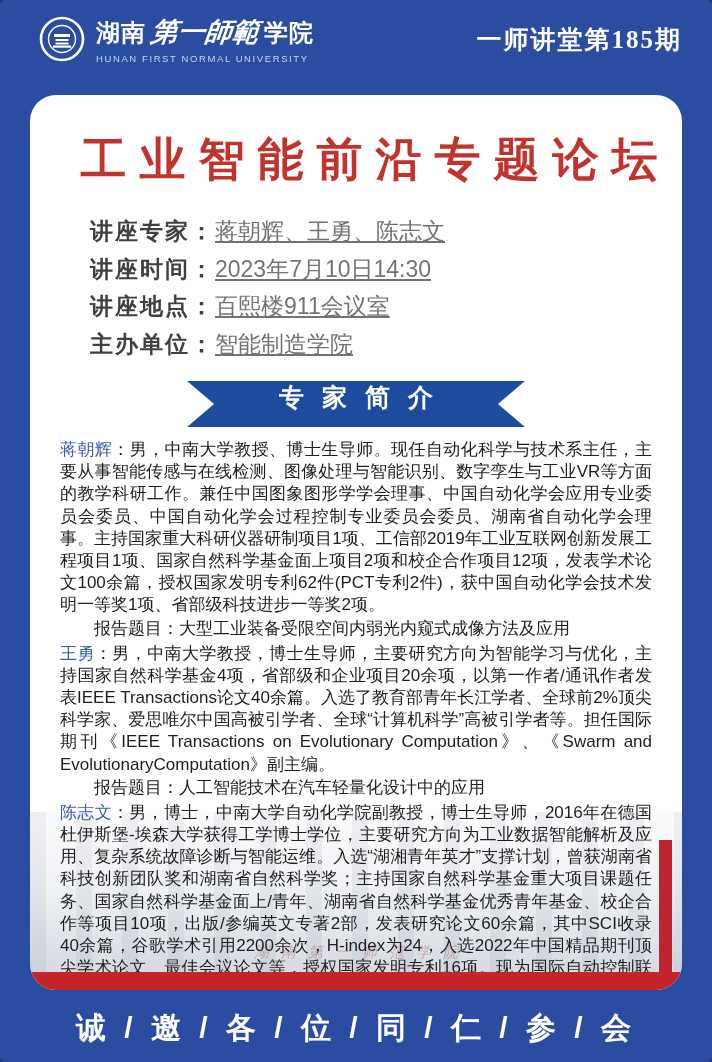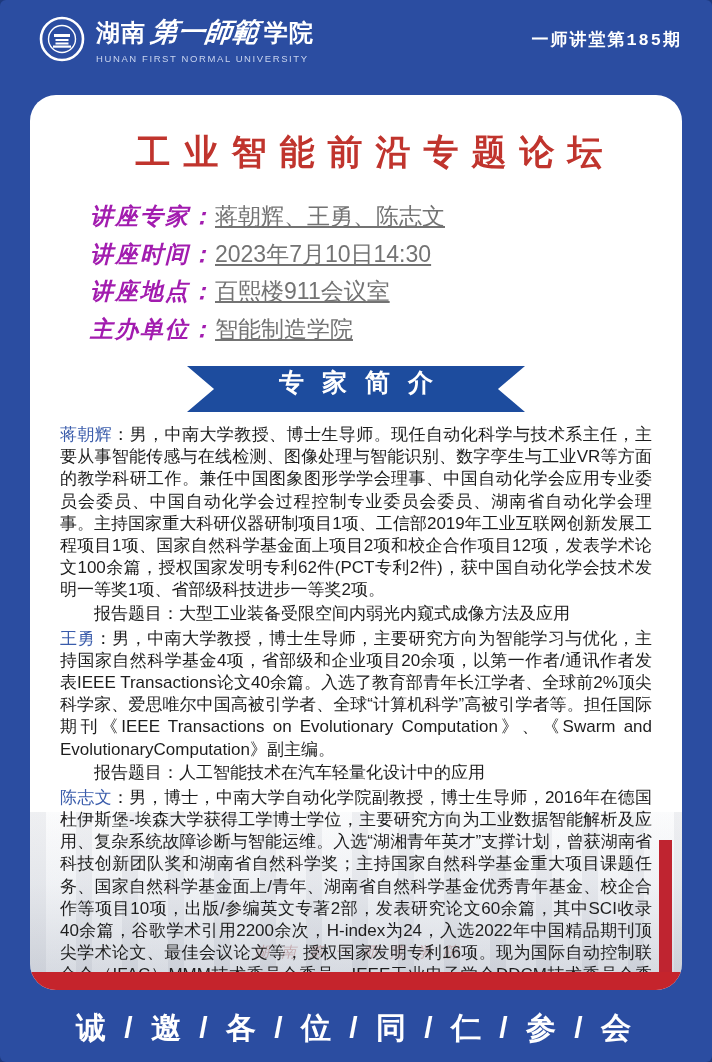--- a/index.html
+++ b/index.html
@@ -18,38 +18,38 @@
   }
   .brand{ display:flex; align-items:center; gap:10px; }
   .seal{ flex:0 0 auto; }
   .brand-cn{ color:#fff; font-size:24px; font-weight:bold; letter-spacing:1px; display:flex; align-items:baseline; gap:5px;}
   .brand-cn .script{
     font-family:"DejaVu Serif", serif; font-style:italic; font-size:27px;
     transform:skewX(-6deg); letter-spacing:0;
   }
   .brand-en{ color:#c9d4ef; font-size:9.5px; letter-spacing:1.6px; margin-top:3px; }
   .series{
-    color:#fff; font-size:17px; font-weight:bold;
-    font-family:Liberation Mono, monospace; letter-spacing:2px;
+    color:#fff; font-size:25px; font-weight:bold;
+    font-family:Liberation Serif, serif; letter-spacing:2px;
   }
 
   
   .card{
     position:absolute; left:30px; right:30px; top:95px; bottom:72px;
     background:#ffffff; border-radius:26px; overflow:hidden;
   }
 
   .title{
     margin-top:34px; text-align:center; color:#c0342d;
-    font-size:35px; font-weight:bold; letter-spacing:13px; text-indent:13px;padding-left:26px;
+    font-size:46px; font-weight:bold; letter-spacing:13px; text-indent:13px;padding-left:26px;
   }
 
   .info{ list-style:none; margin:22px 0 0 60px; position:relative; z-index:2; }
   .info li{ font-size:23px; line-height:37.5px; color:#141414; }
-  .info .label{ color:#a21caf; font-weight:bold; letter-spacing:2px;font-style:italic; }
+  .info .label{ color:#404040; font-weight:bold; letter-spacing:2px; }
   .info .value{ color:#737373;text-decoration:underline; }
 
   .banner{
     width:338px; height:46px; margin:18px auto 0; background:#1d4c9e;
     clip-path:polygon(0 0,100% 0,92% 50%,100% 100%,0 100%,8% 50%);
     display:flex; justify-content:center;
     position:relative; z-index:2;
   }
   .banner span{
     color:#fff; font-size:25px; font-weight:bold;

